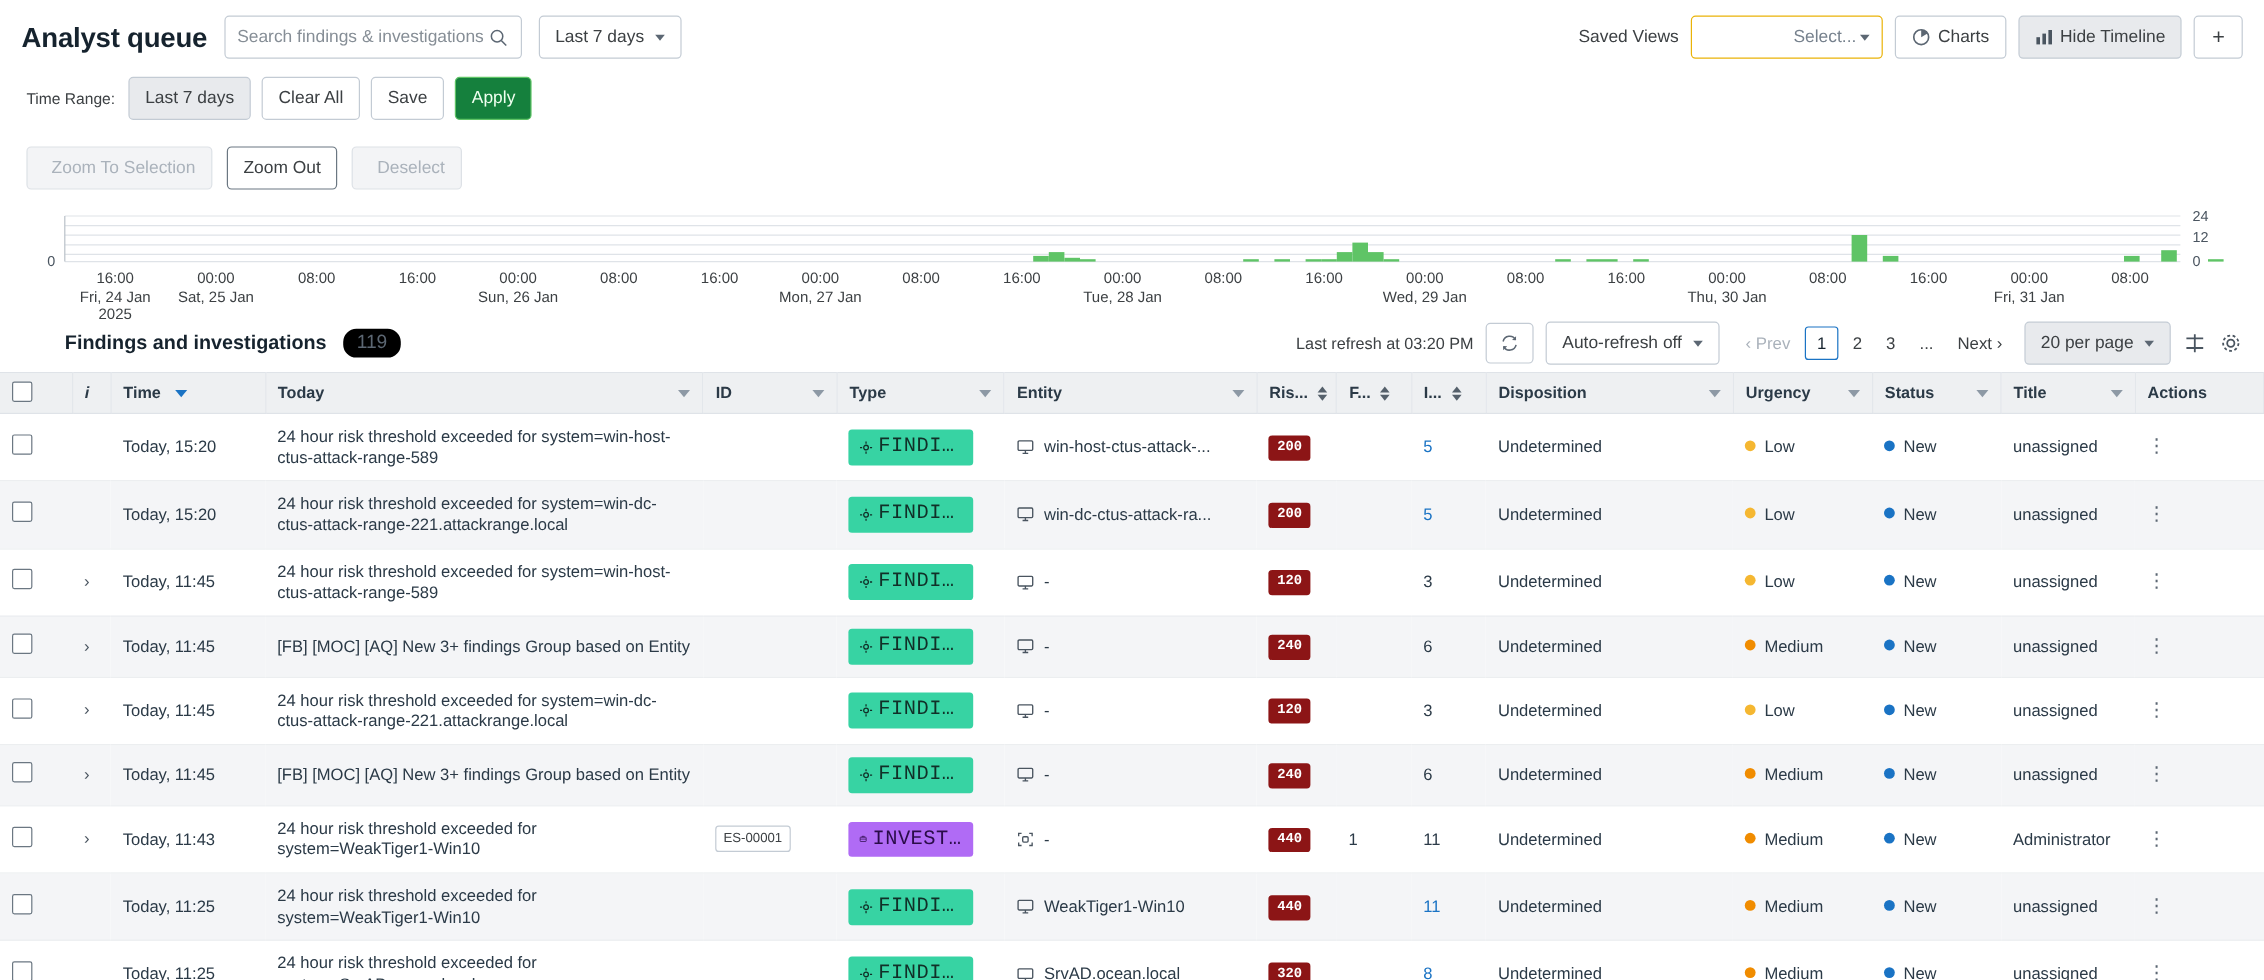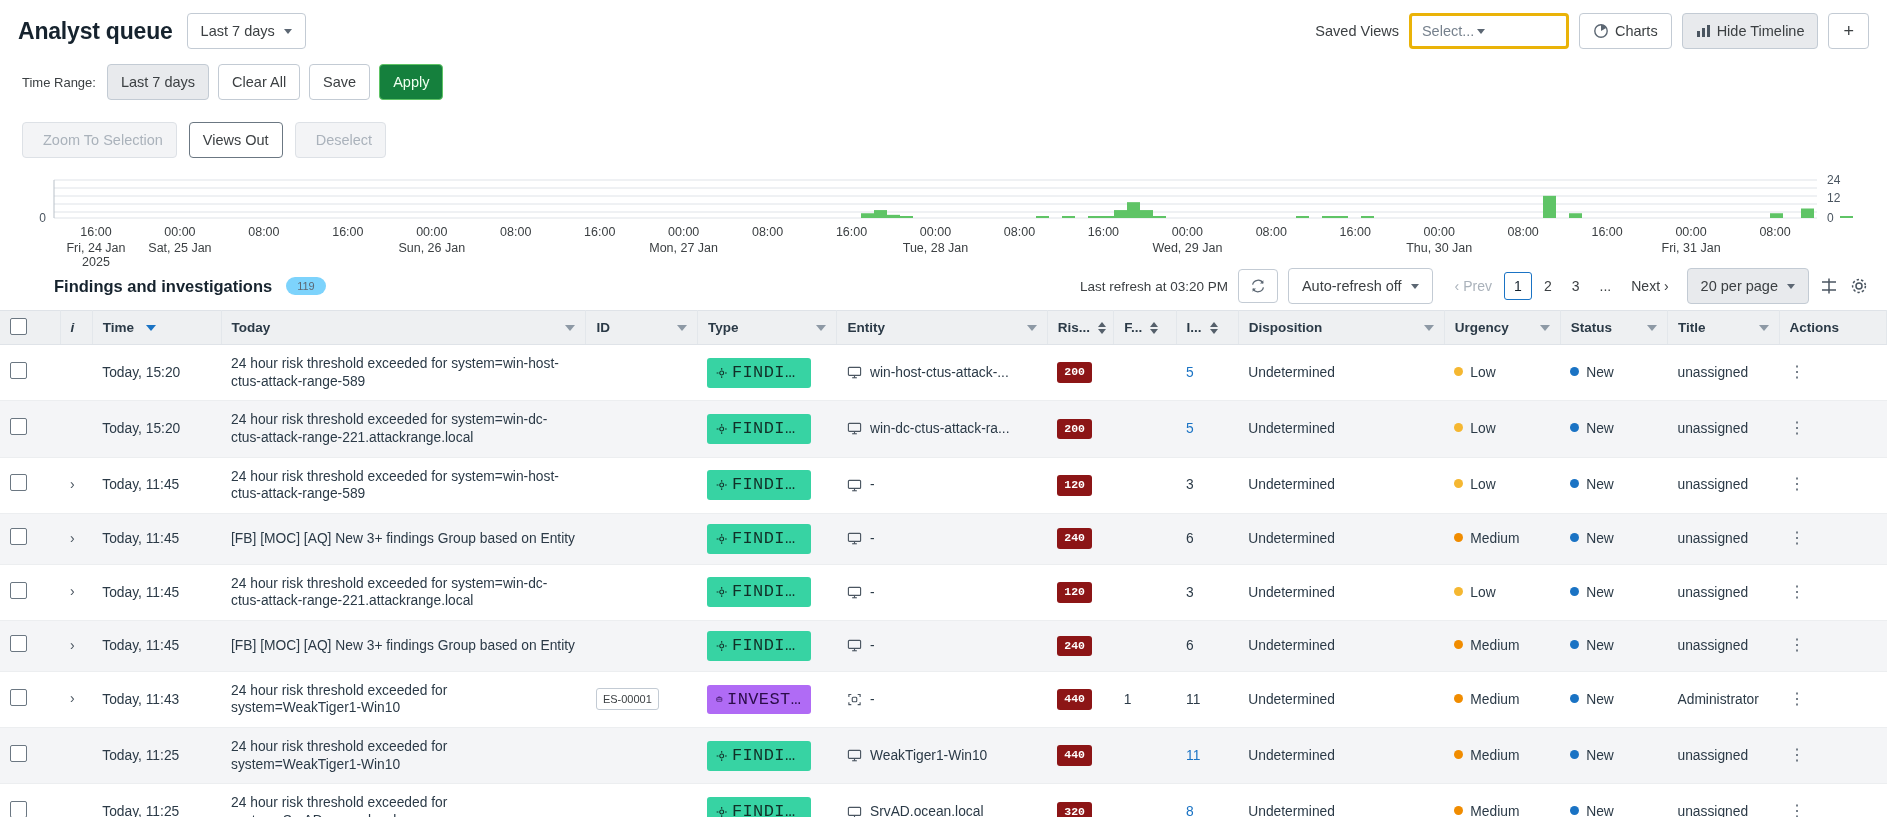--- a/index.html
+++ b/index.html
@@ -47,24 +47,24 @@
   .btn.grey { background: #e8eaed; border-color: #c3cbd4; }
   .btn.green { background: #15803d; border-color: #5fc466; color: #f0fff0; }
   .btn.disabled { color: #aab2bb; background: #f3f4f6; border-color: #dde1e6; cursor: default; padding-left: 20px; }
   .timerange-btn { margin-left: 14px; }
   .caret { width: 0; height: 0; border-left: 4px solid transparent; border-right: 4px solid transparent; border-top: 5px solid #5c6773; margin-left: 3px; }
   .header-right {
     margin-left: auto; display: flex; align-items: center; gap: 10px;
   }
   .saved-views-label { font-size: 14.5px; color: #3c4043; }
   .select-box {
-    width: 160px; height: 36px; border: 3px solid #eab308; border-radius: 4px;
+    width: 160px; height: 36px; border: 1px solid #eab308; border-radius: 4px;
     background: #fff; display: flex; align-items: center;
     padding: 0 10px; font-size: 14.5px; color: #76818d;
-    justify-content: flex-start; cursor: pointer;
+    justify-content: flex-end; cursor: pointer;
   }
 
   
   .filterbar {
     display: flex; align-items: center; gap: 9px;
     padding: 6px 22px 12px 22px;
   }
   .filter-label { font-size: 13px; color: #3c4043; margin-right: 2px; }
 
   
@@ -73,22 +73,22 @@
   .chart-area { position: relative; height: 92px; }
   .chart-svg { display: block; }
 
   
   .table-toolbar {
     display: flex; align-items: center;
     padding: 4px 18px 8px 18px; height: 44px;
   }
   .tbl-title { font-size: 16.5px; font-weight: 700; color: #16232e; margin-left: 36px; }
   .count-pill {
-    margin-left: 14px; background: #7dd3fc; border-radius: 11px;
-    padding: 3px 11px; font-size: 11px; color: #5c6773;
+    margin-left: 14px; background: #000000; border-radius: 11px;
+    padding: 3px 11px; font-size: 16px; color: #5c6773;
   }
   .toolbar-right { margin-left: auto; display: flex; align-items: center; gap: 10px; }
   .refresh-text { font-size: 13.5px; color: #3c4043; }
   .icon-btn {
     width: 40px; height: 34px; border: 1px solid #c3cbd4; border-radius: 4px;
     background: #fff; display: flex; align-items: center; justify-content: center; cursor: pointer;
   }
   .pager { display: flex; align-items: center; gap: 4px; margin-left: 4px; }
   .pg { font-size: 14px; color: #3c4043; padding: 4px 8px; cursor: pointer; background: none; border: 0; font-family: "Liberation Sans", sans-serif; }
   .pg.muted { color: #aab2bb; cursor: default; }
@@ -153,20 +153,27 @@
   .nowrap { white-space: nowrap; }
 </style>
 </head>
 <body>
 
 <div class="page">
 
   <div class="header">
     <div class="app-title">Analyst queue</div>
 
+    <div class="search-box">
+      <input type="text" placeholder="Search findings &amp; investigations" style="">
+      <svg class="icon-search" viewBox="0 0 20 20">
+        <circle cx="8.5" cy="8.5" r="5.6" fill="none" stroke="#5c6773" stroke-width="1.5"></circle>
+        <line x1="12.6" y1="12.6" x2="17.5" y2="17.5" stroke="#5c6773" stroke-width="1.5"></line>
+      </svg>
+    </div>
 
     <button class="btn timerange-btn">
       <span>Last 7 days</span>
       <i class="caret"></i>
     </button>
 
     <div class="header-right">
       <span class="saved-views-label">Saved Views</span>
 
       <div class="select-box">
@@ -212,21 +219,21 @@
       <span>Apply</span>
     </button>
   </div>
 
   <div class="timeline-wrap">
     <div class="timeline-btns">
       <button class="btn disabled">
         <span>Zoom To Selection</span>
       </button>
       <button class="btn" style="border-color:#6b7782;">
-        <span>Views Out</span>
+        <span>Zoom Out</span>
       </button>
       <button class="btn disabled">
         <span>Deselect</span>
       </button>
     </div>
 
     <div class="chart-area">
       <svg class="chart-svg" id="timeline-svg" width="1843" height="92" viewBox="0 0 1843 92">
           <line x1="32" y1="6" x2="1795" y2="6" stroke="#dfe3e8" stroke-width="1"></line>
           <line x1="32" y1="14" x2="1795" y2="14" stroke="#dfe3e8" stroke-width="1"></line>

